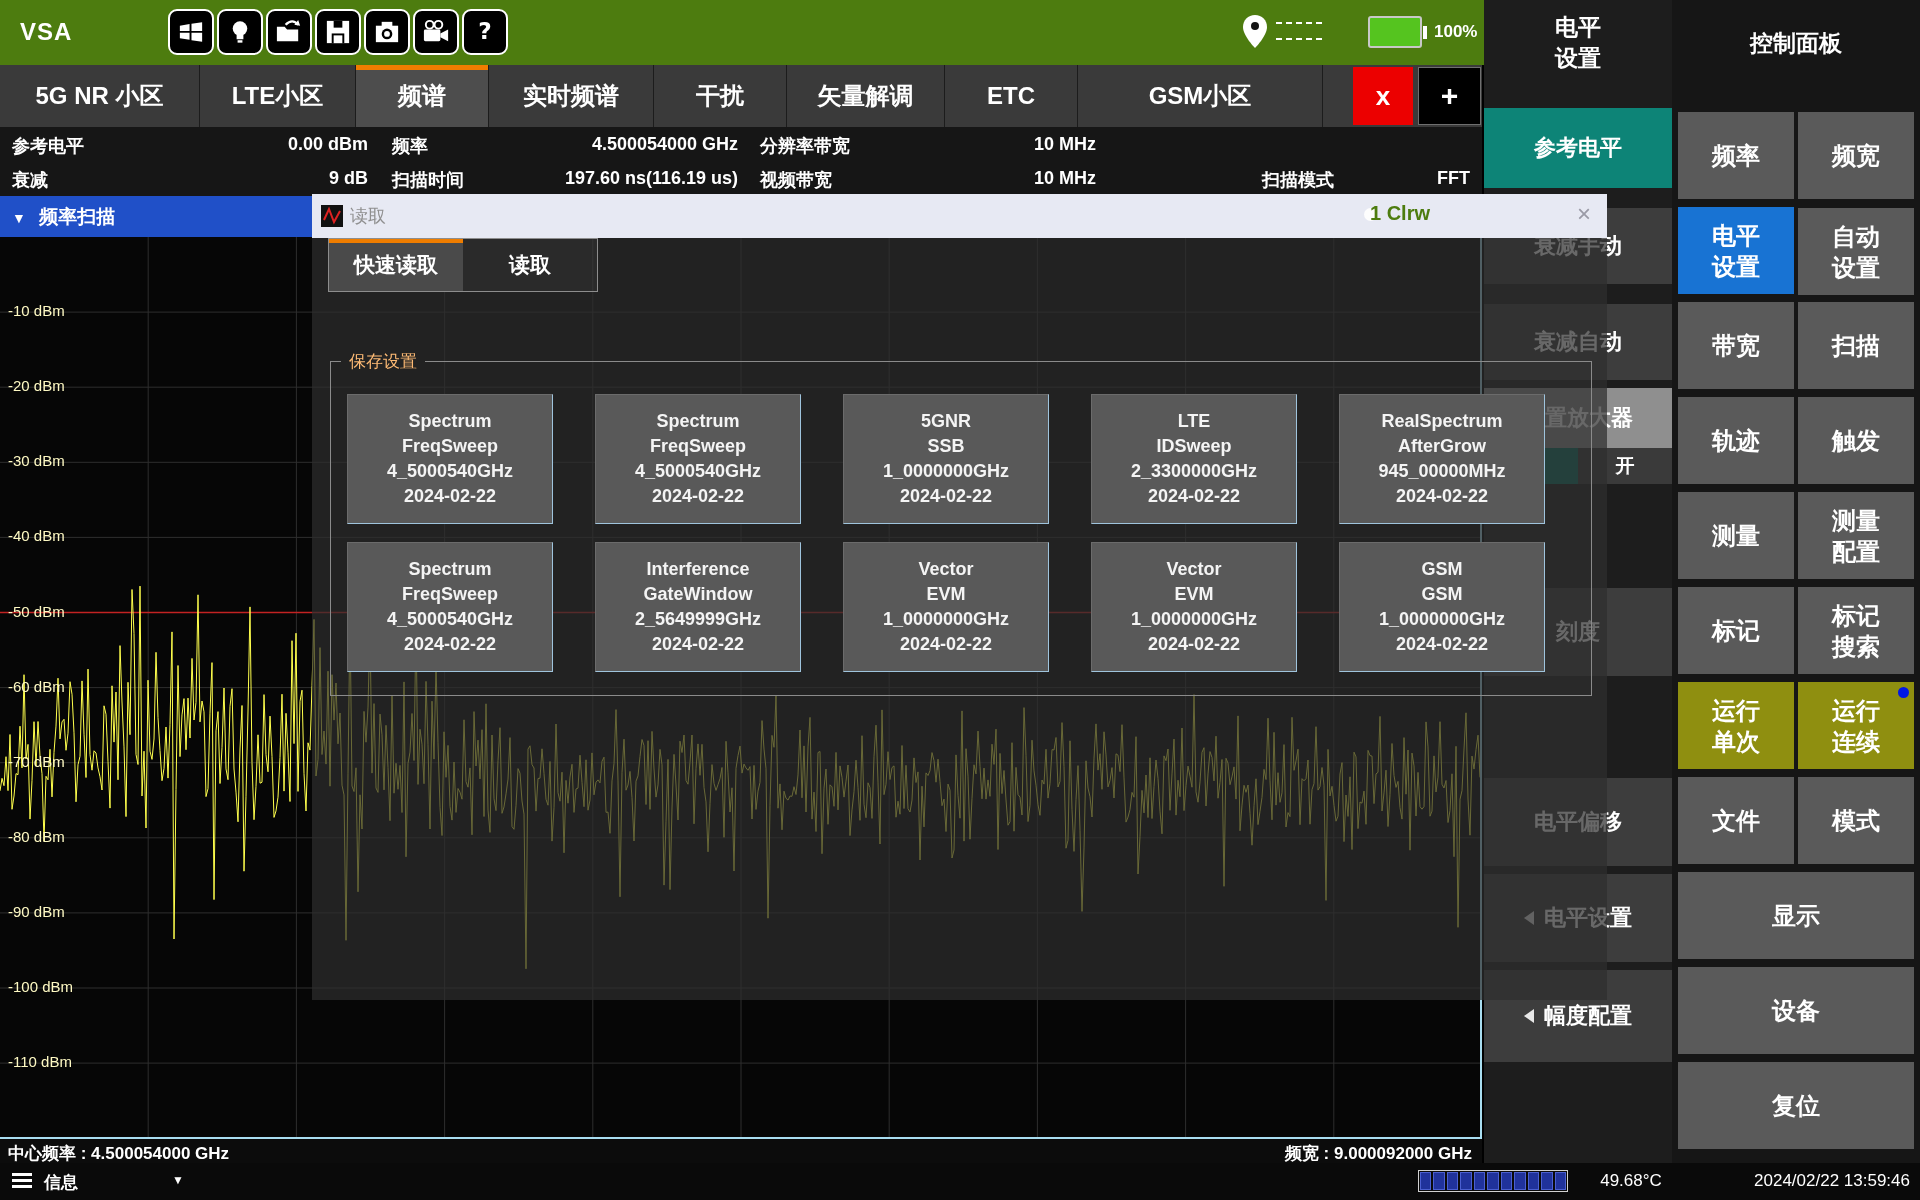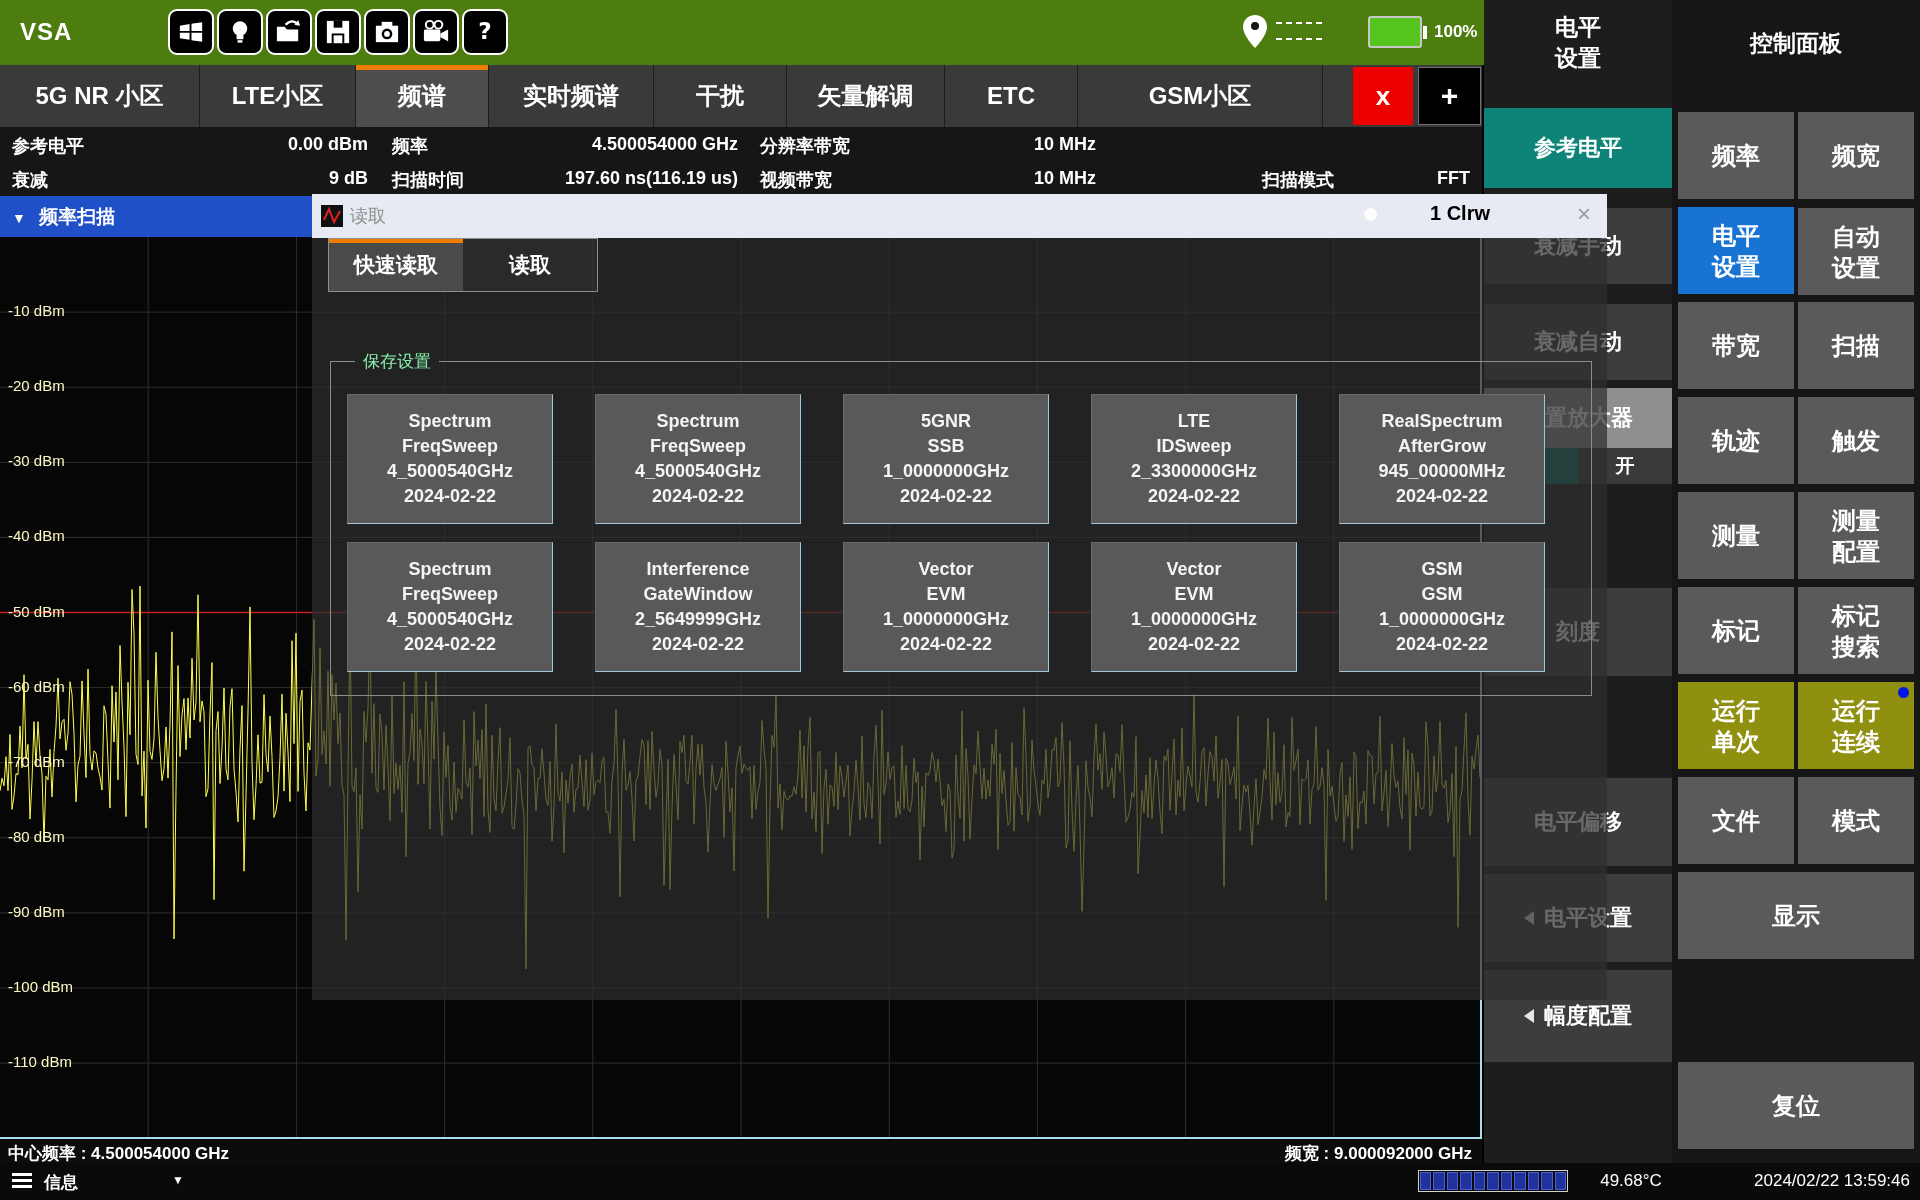--- a/index.html
+++ b/index.html
@@ -52,21 +52,21 @@
   .dlg-title{left:0;top:0;width:1295px;height:44px;background:#e7e9f3;}
   .dlg-body{left:0;top:44px;width:1295px;height:762px;background:rgba(46,46,46,0.72);}
   .dlg-tab{height:52px;font-size:21px;font-weight:bold;box-sizing:border-box;}
   .dlg-tab.sel{background:#4a4a4a;box-shadow:inset 0 4px 0 #ef7d00;}
   .preset{width:206px;height:130px;background:#595959;border:1px solid #6b6b6b;
           border-right-color:#9fc4dd;border-bottom-color:#9fc4dd;box-sizing:border-box;
           color:#f4f4f4;font-size:18px;font-weight:bold;line-height:25px;text-align:center;
           display:flex;flex-direction:column;align-items:center;justify-content:center;}
   fieldset.saveset{position:absolute;left:18px;top:112px;width:1262px;height:346px;border:1px solid #8b8b8b;
           box-sizing:border-box;margin:0;padding:0;}
-  fieldset.saveset legend{margin-left:24px;padding:0 8px;color:#86efac;font-size:17px;}
+  fieldset.saveset legend{margin-left:10px;padding:0 8px;color:#fdba74;font-size:17px;}
 </style>
 </head>
 <body>
 
 <div id="canvas">
 
   <div class="abs topbar">
     <div class="abs logo">VSA</div>
 
     <div class="abs" style="left:168px;top:9px;display:flex;gap:3px;">
@@ -269,20 +269,21 @@
     <div class="abs cpbtn olive flexc" style="left:6px;top:682px;width:116px;height:87px;">运行
 单次</div>
     <div class="abs cpbtn olive flexc" style="left:126px;top:682px;width:116px;height:87px;">
       <span>运行
 连续</span>
       <span class="abs" style="right:5px;top:5px;width:11px;height:11px;border-radius:50%;background:#0017e6;"></span>
     </div>
     <div class="abs cpbtn flexc" style="left:6px;top:777px;width:116px;height:87px;">文件</div>
     <div class="abs cpbtn flexc" style="left:126px;top:777px;width:116px;height:87px;">模式</div>
     <div class="abs cpbtn flexc" style="left:6px;top:872px;width:236px;height:87px;">显示</div>
+    <div class="abs cpbtn flexc" style="left:6px;top:967px;width:236px;height:87px;">设备</div>
     <div class="abs cpbtn flexc" style="left:6px;top:1062px;width:236px;height:87px;">复位</div>
   </div>
 
   <div class="abs taskbar">
     <div class="abs" style="left:12px;top:9px;">
       <svg width="20" height="18" viewBox="0 0 20 18">
           <g fill="#fff">
             <rect y="1" width="20" height="3"></rect>
             <rect y="7" width="20" height="3"></rect>
             <rect y="13" width="20" height="3"></rect>
@@ -311,21 +312,21 @@
   <div class="abs dialog">
     <div class="abs dlg-title">
       <span class="abs" style="left:9px;top:11px;">
         <svg width="22" height="22" viewBox="0 0 22 22">
             <rect width="22" height="22" fill="#111"></rect>
           <polyline points="3,15 8,4 13,17 19,6" fill="none" stroke="#d22" stroke-width="2"></polyline>
           </svg>
       </span>
       <span class="abs" style="left:38px;top:10px;font-size:18px;color:#8f8f8f;">读取</span>
       <span class="abs" style="left:1052px;top:9px;width:13px;height:13px;border-radius:50%;background:#fdfdfd;margin-top:5px;"></span>
-      <span class="abs" style="left:1118px;top:8px;font-size:20px;font-weight:bold;color:#000000;">1 Clrw</span>
+      <span class="abs" style="left:1058px;top:8px;font-size:20px;font-weight:bold;color:#4d7c0f;">1 Clrw</span>
       <span class="abs" style="right:16px;top:6px;font-size:24px;color:#9a9aa6;">×</span>
     </div>
     <div class="abs dlg-body">
       <div class="abs" style="left:16px;top:0;display:flex;border:1px solid #8d8d8d;">
         <div class="dlg-tab sel flexc" style="width:134px;">快速读取</div>
         <div class="dlg-tab flexc" style="width:134px;background:rgba(255,255,255,0.04);">读取</div>
       </div>
 
       <fieldset class="saveset">
         <legend>保存设置</legend>

